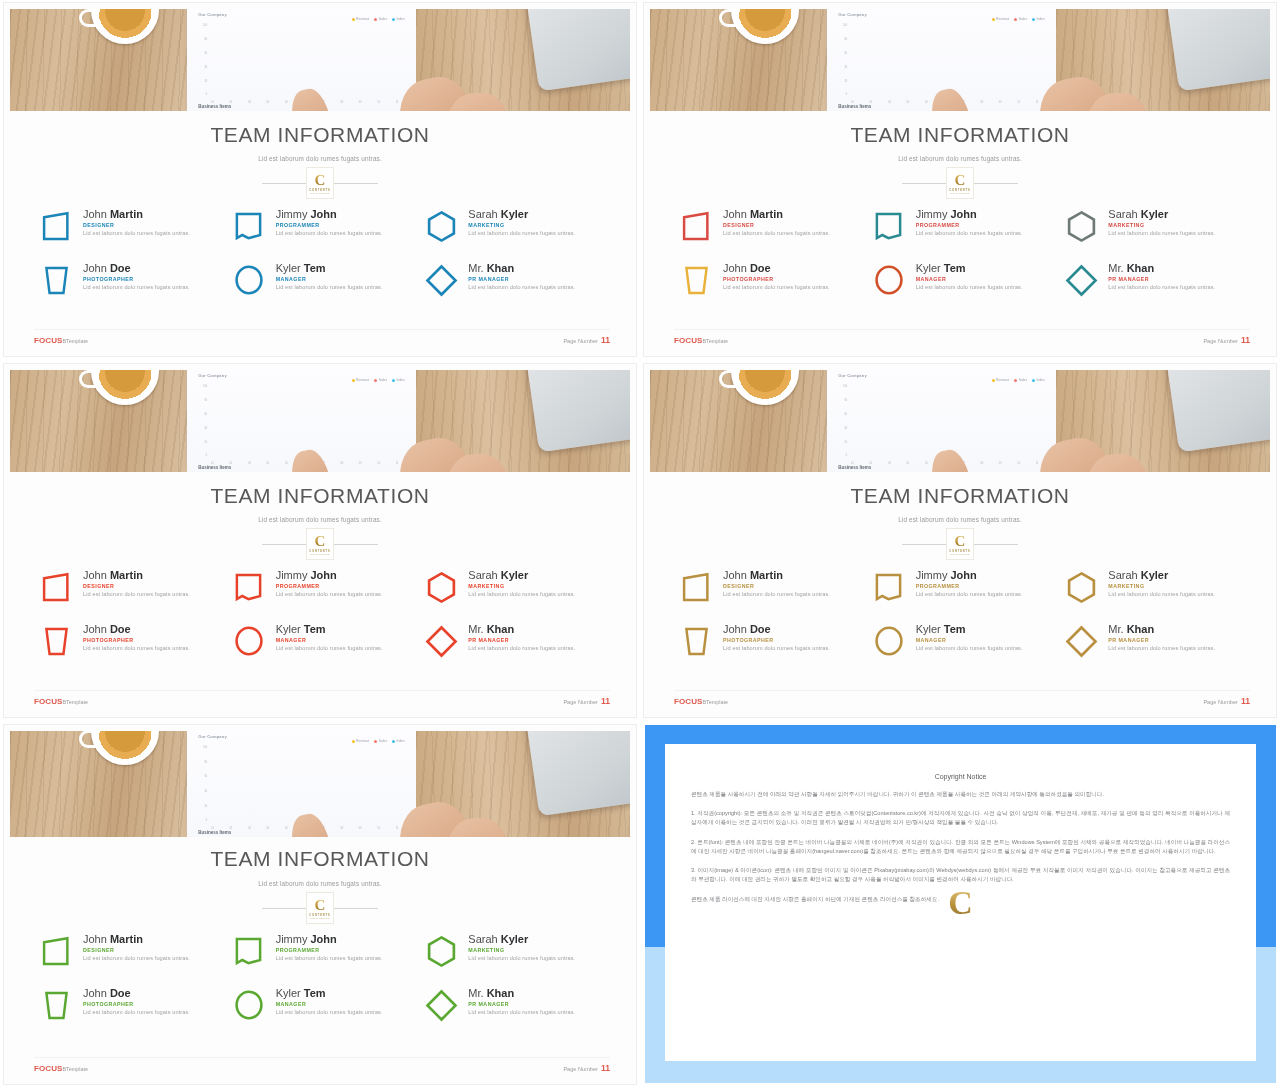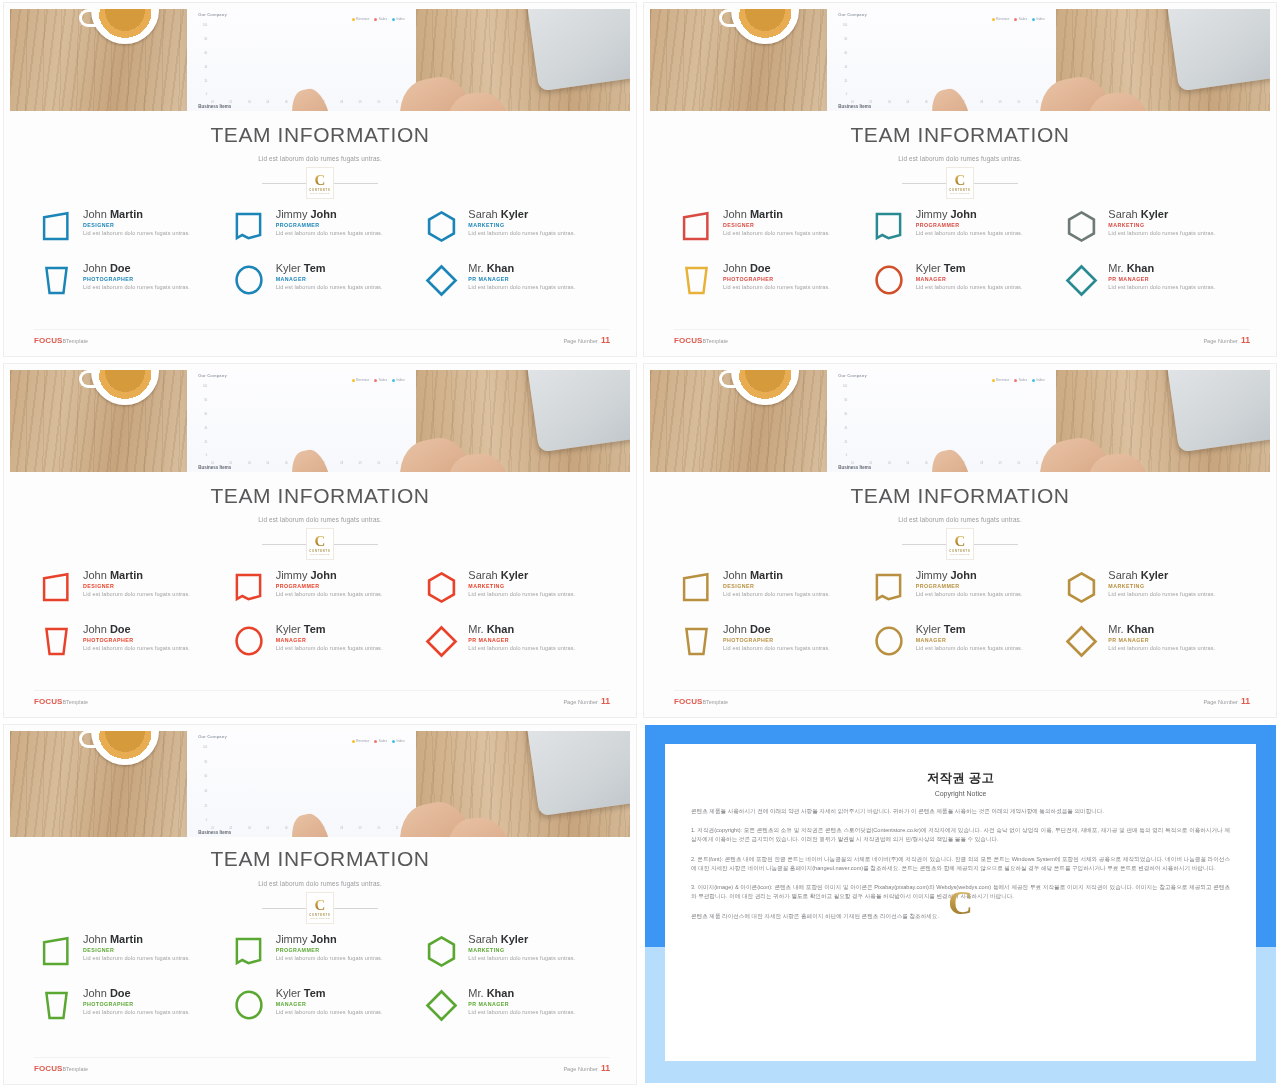--- a/index.html
+++ b/index.html
@@ -1111,21 +1111,20 @@
         <div class="s-footer">
           <div class="brand">FOCUS<small>BTemplate</small></div>
           <div class="pagenum">Page Number<b>11</b></div>
         </div>
       </div>
     </div>
     <div class="cell r3 copy-cell">
       <div class="copy-outer">
         <div class="copy-band"></div>
         <div class="copy-paper">
-          <div class="cp-h1">저작권 공고</div>
           <div class="cp-h2">Copyright Notice</div>
           <div class="cp-p">콘텐츠 제품을 사용하시기 전에 아래의 약관 사항을 자세히 읽어주시기 바랍니다. 귀하가 이 콘텐츠 제품을 사용하는 것은 아래의 계약사항에 동의하셨음을 의미합니다.</div>
           <div class="cp-p">1. 저작권(copyright): 모든 콘텐츠의 소유 및 저작권은 콘텐츠 스토어닷컴(Contentstore.co.kr)에 저작자에게 있습니다. 사전 승낙 없이 상업적 이용, 무단전재, 재배포, 재가공 및 판매 등의 영리 목적으로 이용하시거나 제삼자에게 이용하는 것은 금지되어 있습니다. 이러한 행위가 발견될 시 저작권법에 의거 민/형사상의 책임을 물을 수 있습니다.</div>
           <div class="cp-p">2. 폰트(font): 콘텐츠 내에 포함된 한글 폰트는 네이버 나눔글꼴의 서체로 네이버(주)에 저작권이 있습니다. 한글 외의 모든 폰트는 Windows System에 포함된 서체와 공용으로 제작되었습니다. 네이버 나눔글꼴 라이선스에 대한 자세한 사항은 네이버 나눔글꼴 홈페이지(hangeul.naver.com)를 참조하세요. 폰트는 콘텐츠와 함께 제공되지 않으므로 필요하실 경우 해당 폰트를 구입하시거나 무료 폰트로 변경하여 사용하시기 바랍니다.</div>
           <div class="cp-p">3. 이미지(image) &amp; 아이콘(icon): 콘텐츠 내에 포함된 이미지 및 아이콘은 Pixabay(pixabay.com)와 Webdys(webdys.com) 등에서 제공한 무료 저작물로 이미지 저작권이 있습니다. 이미지는 참고용으로 제공되고 콘텐츠와 무관합니다. 이에 대한 권리는 귀하가 별도로 확인하고 필요할 경우 사용을 허락받아서 이미지를 변경하여 사용하시기 바랍니다.</div>
           <div class="cp-p">콘텐츠 제품 라이선스에 대한 자세한 사항은 홈페이지 하단에 기재된 콘텐츠 라이선스를 참조하세요.</div>
           <div class="cp-watermark">C</div>
         </div>
       </div>
     </div>

